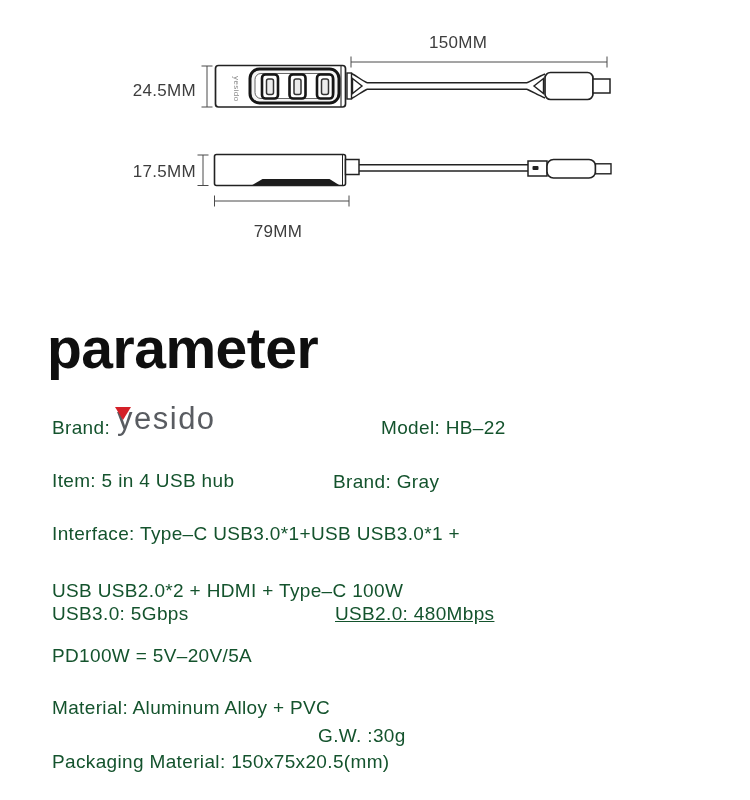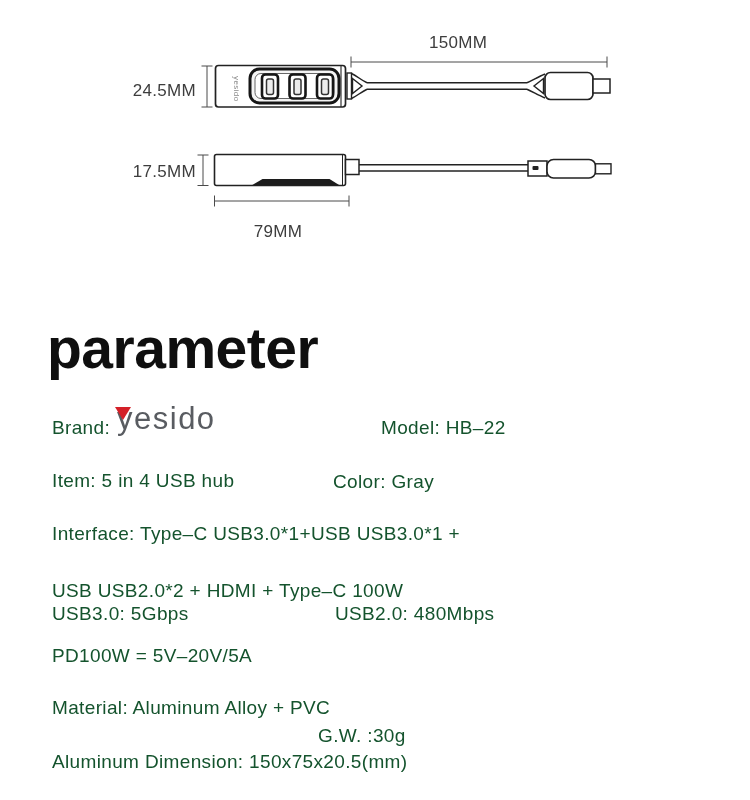--- a/index.html
+++ b/index.html
@@ -118,31 +118,31 @@
 
   <span class="brand-logo">
     <span class="logo-text">yesido</span>
     <span class="logo-mark"></span>
   </span>
 
   <span class="spec" style="left:333px;top:418px;margin-left:48px;">Model: HB–22</span>
 
   <span class="spec" style="left:52px;top:471px;">Item:  5 in 4 USB hub</span>
 
-  <span class="spec" style="left:333px;top:472px;">Color: Gray</span>
+  <span class="spec" style="left:333px;top:472px;">Brand: Gray</span>
 
   <span class="spec" style="left:52px;top:524px;">Interface: Type–C USB3.0*1+USB USB3.0*1 +</span>
 
   <span class="spec" style="left:52px;top:556px;margin-top:25px;">USB USB2.0*2 + HDMI + Type–C 100W</span>
 
   <span class="spec" style="left:52px;top:604px;">USB3.0: 5Gbps</span>
 
-  <span class="spec" style="left:335px;top:604px;">USB2.0:  480Mbps</span>
+  <span class="spec" style="left:335px;top:604px;text-decoration:underline;">USB2.0:  480Mbps</span>
 
   <span class="spec" style="left:52px;top:646px;">PD100W = 5V–20V/5A</span>
 
   <span class="spec" style="left:52px;top:698px;">Material: Aluminum Alloy + PVC</span>
 
   <span class="spec" style="left:318px;top:698px;margin-top:28px;">G.W. :30g</span>
 
-  <span class="spec" style="left:52px;top:752px;">Aluminum Dimension:  150x75x20.5(mm)</span>
+  <span class="spec" style="left:52px;top:752px;">Packaging Material:  150x75x20.5(mm)</span>
 
 </div>
 
 </body></html>

